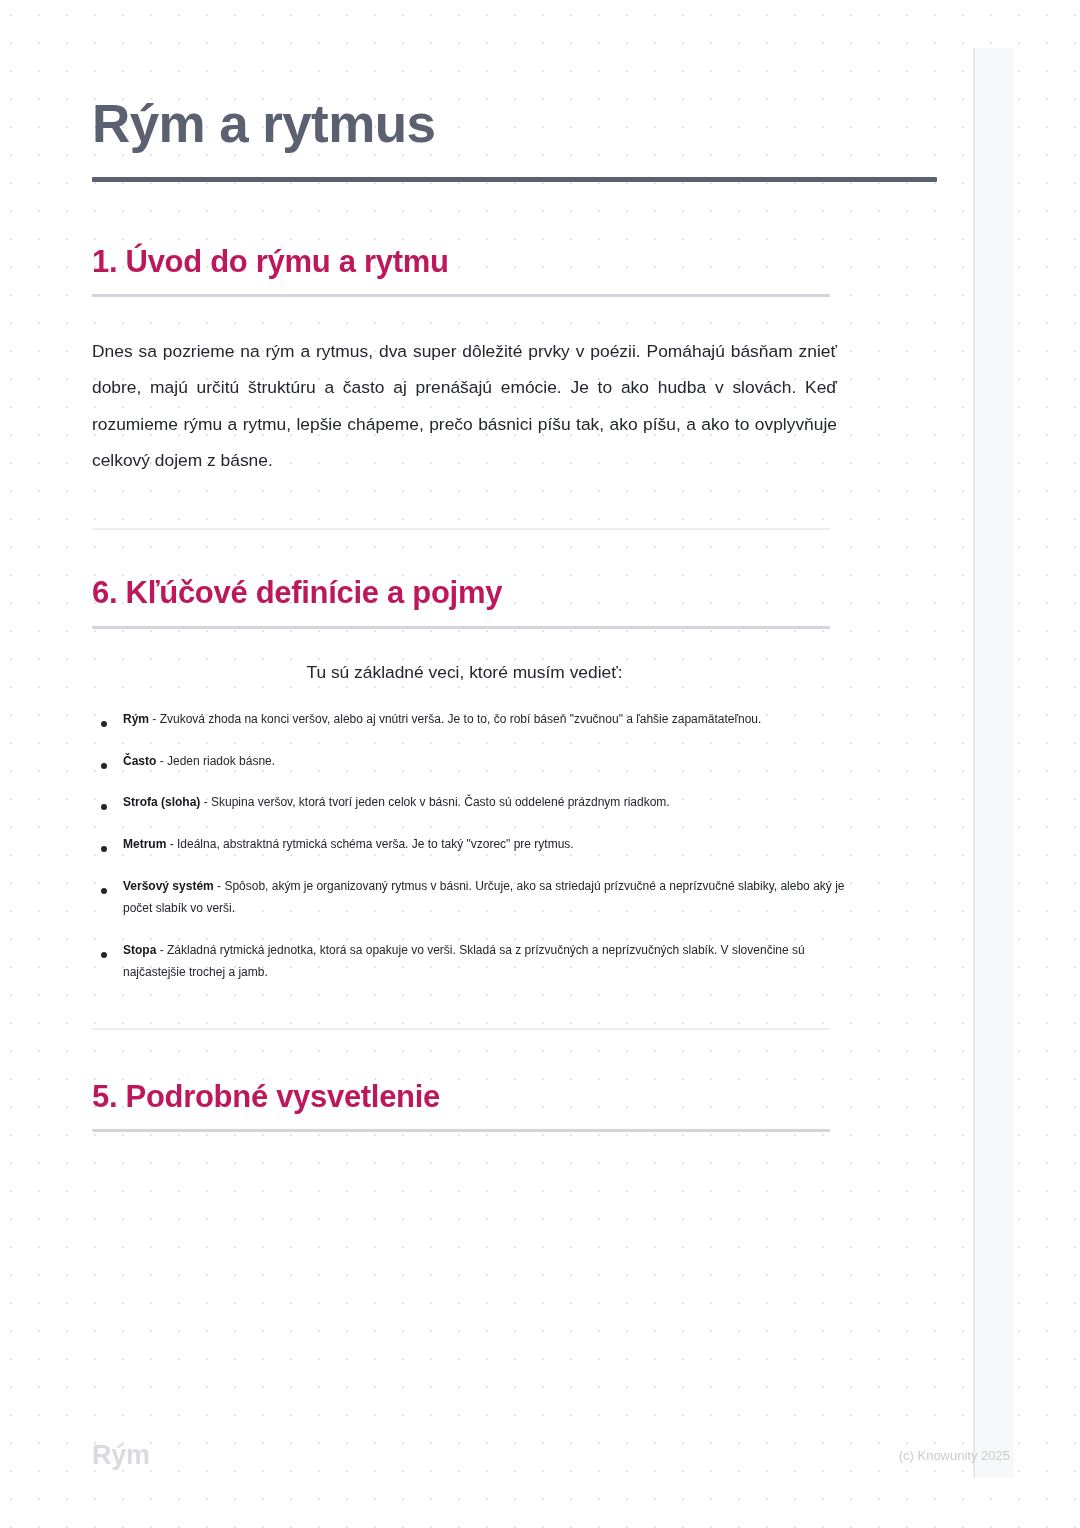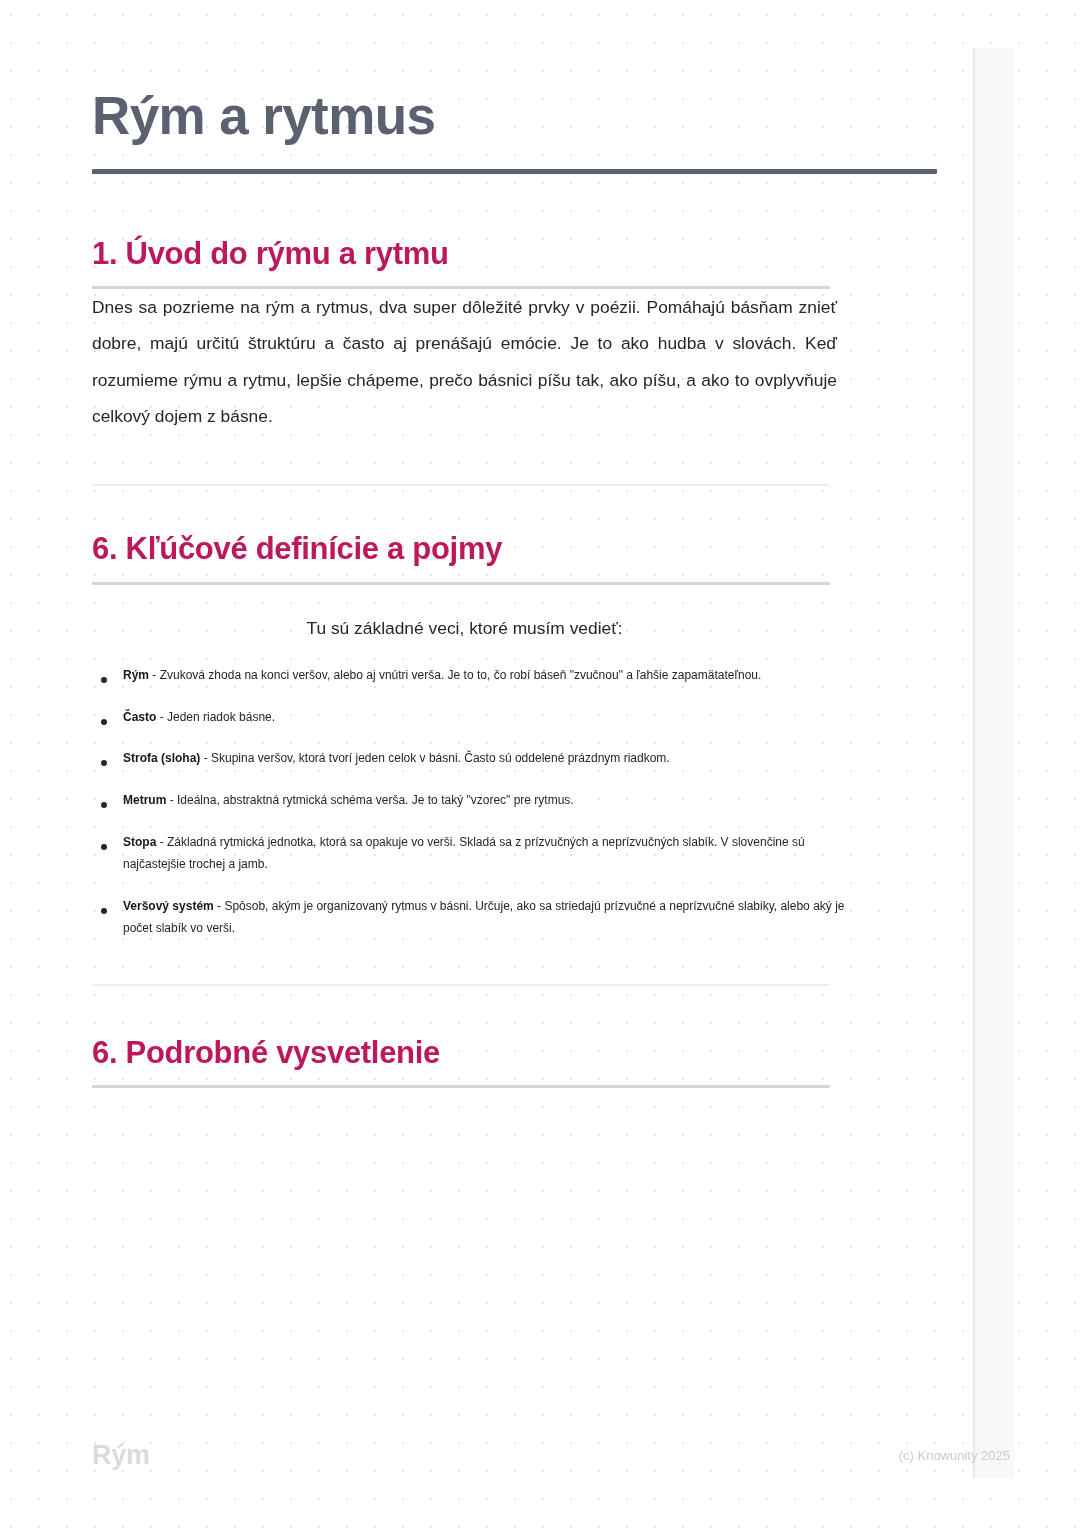--- a/index.html
+++ b/index.html
@@ -50,21 +50,21 @@
     background: #f7f8f9;
     border-left: 2px solid #e6e8eb;
     box-sizing: border-box;
     pointer-events: none;
   }
 
   
   .content {
     position: absolute;
     left: 92px;
-    top: 0;
+    top: 8px;
     width: 845px;
   }
 
   
   .doc-title {
     margin: 0;
     padding-top: 88px;
     font-size: 53px;
     line-height: 1.05;
     font-weight: 700;
@@ -102,20 +102,21 @@
     border-radius: 1px;
   }
 
   .sec1 { margin-top: 61px; }
   .sec2 { margin-top: 0; }
   .sec3 { margin-top: 0; }
 
   
   .body-text {
     margin: 0;
+    padding-top: 36px;
     width: 745px;
     font-size: 17.4px;
     line-height: 2.09;
     color: #23262c;
     text-align: justify;
     text-justify: inter-word;
   }
 
   .lead-text {
     margin: 0;
@@ -234,32 +235,32 @@
         <li class="def-item">
           <span class="bullet"></span><span class="def-term">Často</span><span class="def-desc"> - Jeden riadok básne.</span>
         </li>
         <li class="def-item">
           <span class="bullet"></span><span class="def-term">Strofa (sloha)</span><span class="def-desc"> - Skupina veršov, ktorá tvorí jeden celok v básni. Často sú oddelené prázdnym riadkom.</span>
         </li>
         <li class="def-item">
           <span class="bullet"></span><span class="def-term">Metrum</span><span class="def-desc"> - Ideálna, abstraktná rytmická schéma verša. Je to taký "vzorec" pre rytmus.</span>
         </li>
         <li class="def-item">
+          <span class="bullet"></span><span class="def-term">Veršový systém</span><span class="def-desc"> - Spôsob, akým je organizovaný rytmus v básni. Určuje, ako sa striedajú prízvučné a neprízvučné slabiky, alebo aký je počet slabík vo verši.</span>
+        </li>
+        <li class="def-item">
           <span class="bullet"></span><span class="def-term">Stopa</span><span class="def-desc"> - Základná rytmická jednotka, ktorá sa opakuje vo verši. Skladá sa z prízvučných a neprízvučných slabík. V slovenčine sú najčastejšie trochej a jamb.</span>
-        </li>
-        <li class="def-item">
-          <span class="bullet"></span><span class="def-term">Veršový systém</span><span class="def-desc"> - Spôsob, akým je organizovaný rytmus v básni. Určuje, ako sa striedajú prízvučné a neprízvučné slabiky, alebo aký je počet slabík vo verši.</span>
         </li>
       </ul>
     </div>
 
     <div class="soft-divider div-b"></div>
 
     <div class="section sec3" style="margin-top:48px;">
-      <h2 class="section-title">6. Podrobné vysvetlenie</h2>
+      <h2 class="section-title">5. Podrobné vysvetlenie</h2>
       <div class="section-rule"></div>
     </div>
 
   </div>
 
   <div class="footer">
     <span class="footer-left">Rým</span>
     <span class="footer-right">(c) Knowunity 2025</span>
   </div>
 

